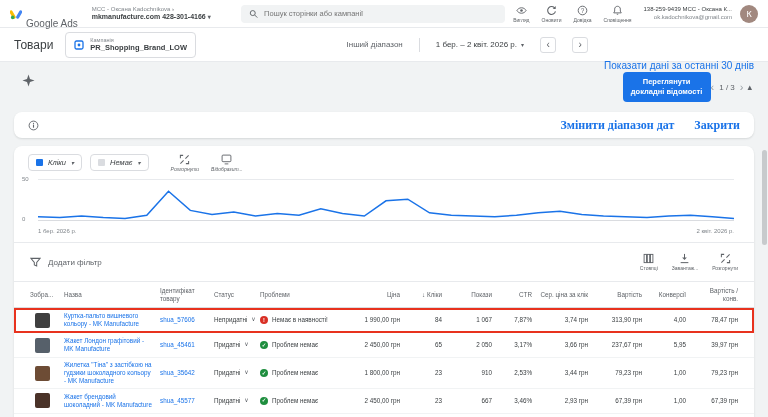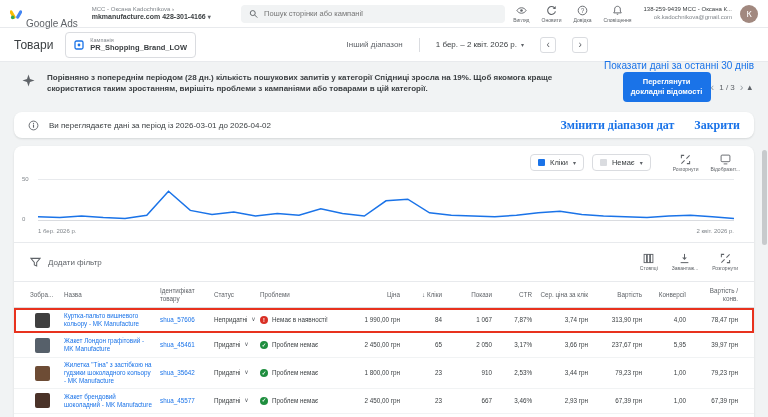--- a/index.html
+++ b/index.html
@@ -61,21 +61,21 @@
 
   
   .infobar { display:flex; align-items:center; gap:10px; background:#fff; border-radius:8px;
     margin:4px 14px 8px; height:26px; padding:0 14px; box-shadow:0 1px 2px rgba(60,64,67,.15); }
   .infobar-text { font-size:8px; color:#3c4043; }
   .infobar-links { margin-left:auto; display:flex; gap:20px; font-size:12px;font-family:Liberation Serif, serif; }
   .blue-link { color:#1a73e8; cursor:pointer; font-weight:bold; }
 
   
   .card { background:#fff; margin:0 14px; border-radius:8px 8px 0 0; box-shadow:0 1px 2px rgba(60,64,67,.15); }
-  .chart-controls { display:flex; justify-content:flex-end; align-items:flex-start; gap:8px; padding:8px 14px 0; }
+  .chart-controls { display:flex; align-items:flex-start; gap:8px; padding:8px 14px 0;font-style:italic; }
   .metric-chip { display:flex; align-items:center; gap:5px; border:1px solid #dadce0; border-radius:4px;
     padding:3px 7px; font-size:7.5px; color:#3c4043; cursor:pointer; }
   .swatch { width:7px; height:7px; background:#1a73e8; border-radius:1px; }
   .swatch.none { background:#dadce0; }
   .chip-caret { color:#5f6368; font-size:6px; }
   .chart-tools { display:flex; gap:12px; margin-left:14px; }
   .chart-wrap { position:relative; height:58px; margin:4px 20px 0 8px; }
   .ylab { position:absolute; left:0; font-size:6px; color:#80868b; }
   .ylab.top { top:0; } .ylab.bottom { bottom:12px; }
   .plot { position:absolute; left:16px; right:0; top:3px; bottom:13px;
@@ -197,39 +197,37 @@
     <span class="nav-btn">‹</span>
     <span class="nav-btn">›</span>
     <span class="show30">Показати дані за останні 30 днів</span>
   </div>
 </div>
 
 <div class="insight">
   <svg class="spark" viewBox="0 0 14 14">
     <path d="M7 0.5l1.6 4.9L13.5 7l-4.9 1.6L7 13.5 5.4 8.6 0.5 7l4.9-1.6z" fill="#5f6368"></path>
   </svg>
-  <div class="insight-text">Порівняно з попереднім періодом (28 дн.) кількість пошукових запитів у категорії Спідниці зросла на 19%. Щоб якомога краще скористатися таким зростанням, вирішіть проблеми з кампаніями або товарами в цій категорії.</div>
   <div class="insight-right">
     <button class="insight-btn">Переглянути докладні відомості</button>
     <div class="pager">
       <button class="pager-btn">‹</button>
       <span>1 / 3</span>
       <button class="pager-btn">›</button>
     </div>
     <span class="collapse">▴</span>
   </div>
 </div>
 
 <div class="infobar">
   <svg viewBox="0 0 12 12" width="11" height="11">
     <circle cx="6" cy="6" r="4.8" fill="none" stroke="#5f6368" stroke-width="1"></circle>
     <rect x="5.4" y="5" width="1.2" height="3.4" fill="#5f6368"></rect>
     <circle cx="6" cy="3.6" r="0.7" fill="#5f6368"></circle>
   </svg>
-  <span class="infobar-text">Ви переглядаєте дані за період із 2026-03-01 до 2026-04-02</span>
   <div class="infobar-links">
     <span class="blue-link">Змінити діапазон дат</span>
     <span class="blue-link">Закрити</span>
   </div>
 </div>
 
 <div class="card">
 
   <div class="chart-controls">
     <div class="metric-chip">

